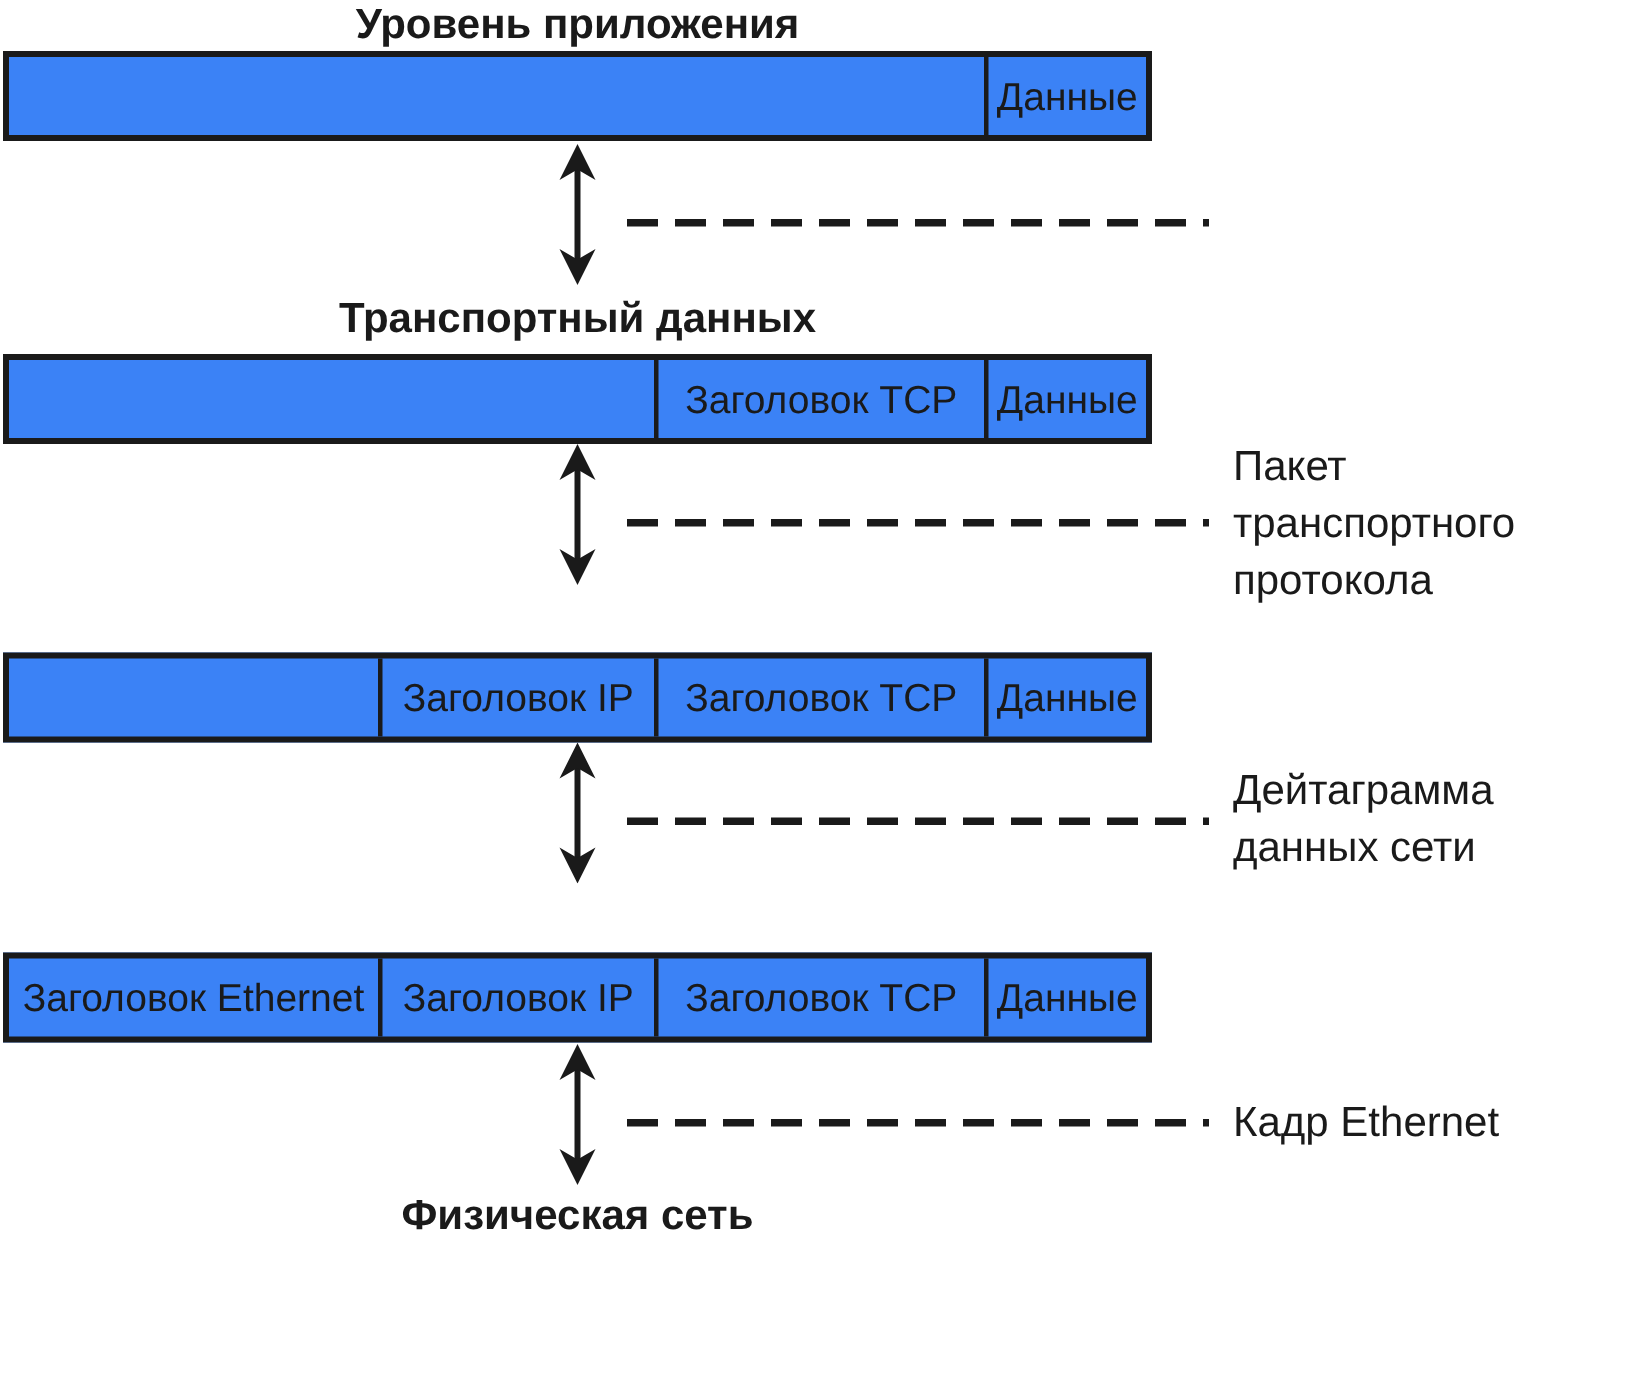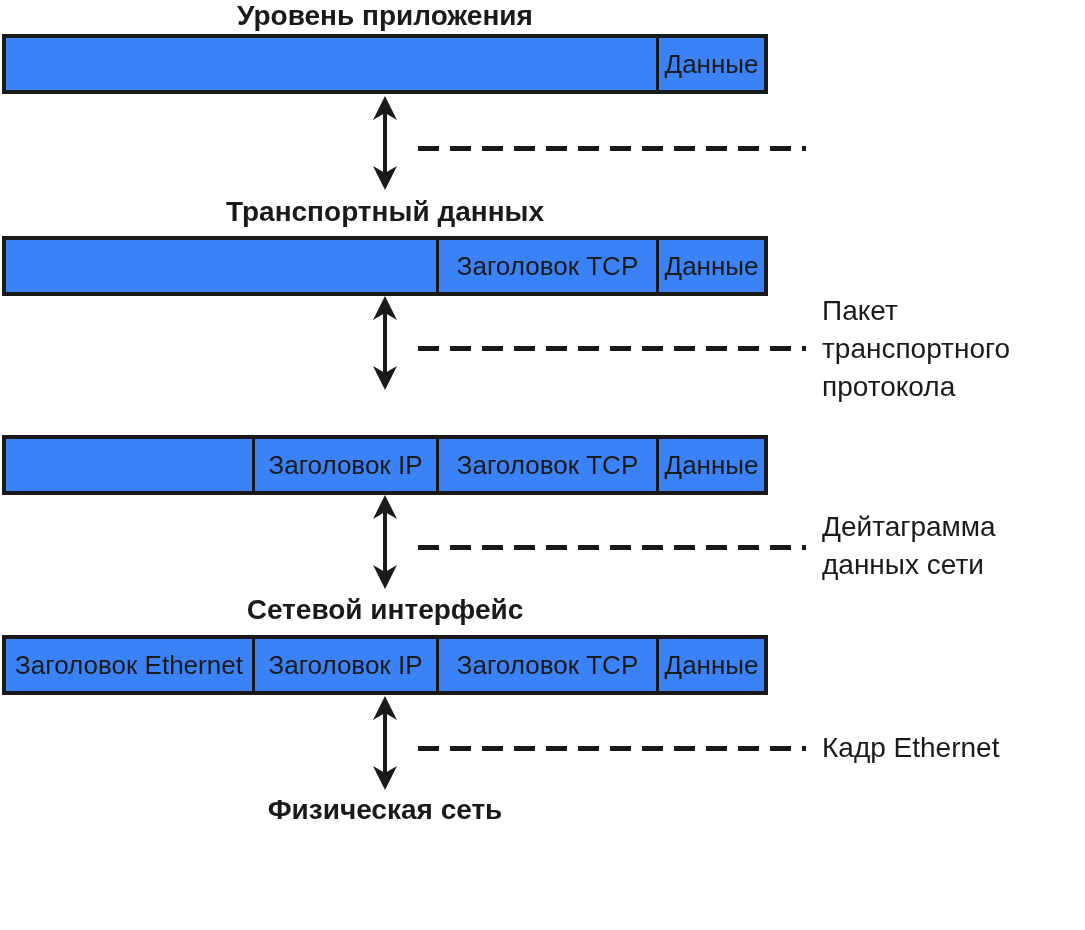--- a/index.html
+++ b/index.html
@@ -81,21 +81,20 @@
   }
   .note .note-label { font-weight: bold; }
 </style>
 </head>
 <body>
 
 <div id="stage">
 
   <div class="layer-title" style="top:0px">Уровень приложения</div>
   <div class="layer-title" style="top:196px">Транспортный данных</div>
-  <div class="layer-title" style="top:594px">Сетевой интерфейс</div>
   <div class="layer-title" style="top:794px">Физическая сеть</div>
 
   <div class="packet-box" style="top:34px">
     <div class="cell filler"></div>
     <div class="cell w-data">Данные</div>
   </div>
 
   <div class="packet-box" style="top:236px">
     <div class="cell filler"></div>
     <div class="cell w-tcp">Заголовок TCP</div>

